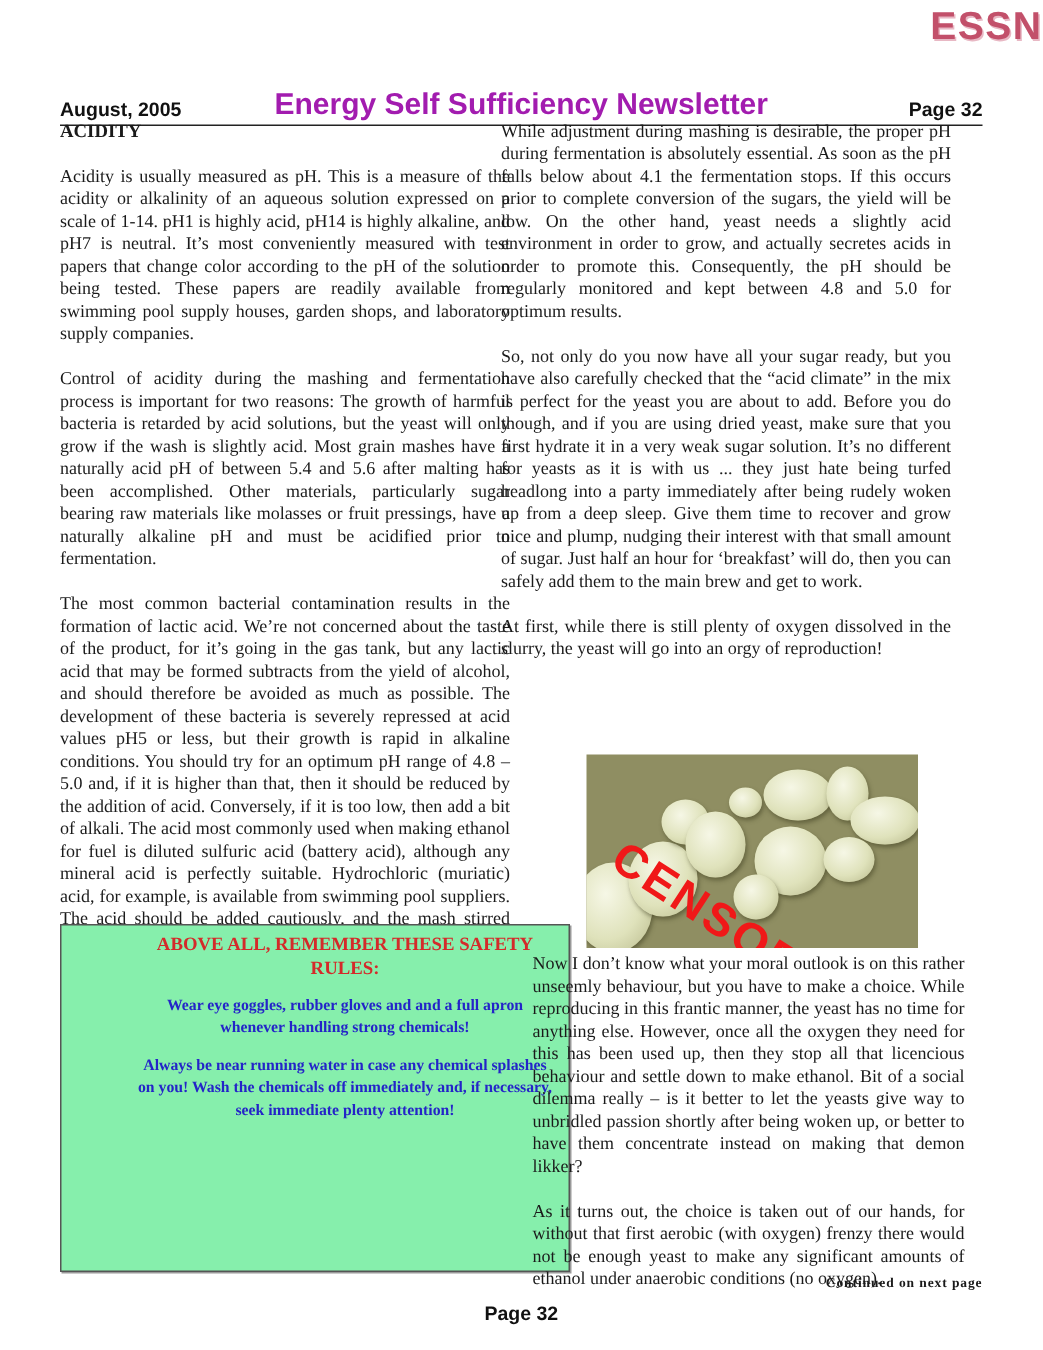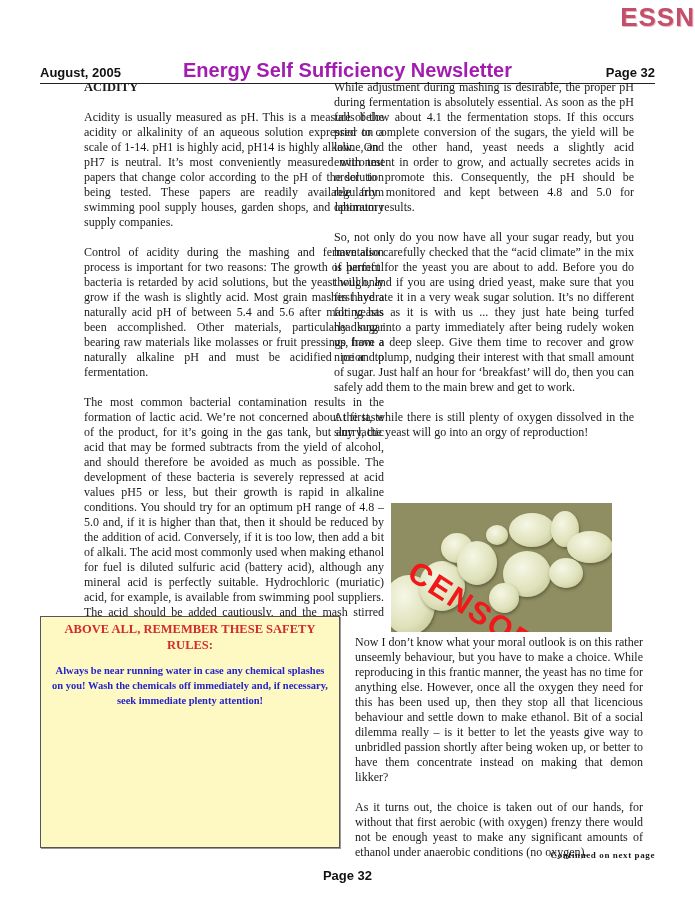--- a/index.html
+++ b/index.html
@@ -3,25 +3,25 @@
 <meta charset="utf-8">
 <style>
   html, body { margin: 0; padding: 0; background: #ffffff; }
   body { width: 695px; height: 900px; position: relative; overflow: hidden; font-family: "Liberation Serif", serif; color: #1a1a1a; }
   .brand { position: absolute; left: 0; width: 695px; top: 2px; text-align: right; font-family: Liberation Sans, sans-serif; font-weight: bold; font-size: 26px; color: #c2506a; letter-spacing: 1px; text-shadow: 1px 1px 0 #e8b8c4; }
   .masthead { position: absolute; left: 40px; width: 615px; top: 38px; height: 24px; border-bottom: 1.5px solid #222; margin-top: 21px; }
   .mh-date { position: absolute; left: 0; bottom: 3px; font-family: "Liberation Sans", sans-serif; font-weight: bold; font-size: 13px; color: #111; }
   .mh-title { position: absolute; left: 0; right: 0; bottom: 1px; text-align: center; font-family: "Liberation Sans", sans-serif; font-weight: bold; font-size: 20px; color: #a21caf; }
   .mh-page { position: absolute; right: 0; bottom: 3px; font-family: "Liberation Sans", sans-serif; font-weight: bold; font-size: 13px; color: #111; }
   .col { position: absolute; top: 80px; width: 300px; font-size: 12px; line-height: 15px; text-align: justify; }
-  .col-left { left: 40px; margin-left: 44px; }
+  .col-left { left: 40px; }
   .col-right { left: 334px; }
   .col p { margin: 0 0 15px 0; }
   .heading { font-weight: bold; font-size: 12.5px; margin: 0; }
-  .safety-box { position: absolute; left: 40px; top: 616px; width: 298px; height: 230px; background: #fef9c3; border: 1.5px solid #555; box-shadow: 1px 1px 0 #999; text-align: center; font-family: "Liberation Serif", serif; }
+  .safety-box { position: absolute; left: 40px; top: 616px; width: 298px; height: 230px; background: #86efac; border: 1.5px solid #555; box-shadow: 1px 1px 0 #999; text-align: center; font-family: "Liberation Serif", serif; padding-left: 40px; }
   .safety-title { color: #d42a2a; font-weight: bold; font-size: 12.5px; line-height: 16px; margin: 4px 20px 10px 20px; }
   .safety-rule { color: #2424c8; font-weight: bold; font-size: 10.5px; line-height: 15px; margin: 0 8px 10px 8px; }
   .yeast-figure { position: absolute; left: 391px; top: 503px; width: 221px; height: 129px; background: #8f8e62; overflow: hidden; }
   .cell { position: absolute; border-radius: 50%; background: radial-gradient(ellipse at 40% 35%, #f6f7e6 0%, #dfe2bb 55%, #b7b88a 100%); box-shadow: 1px 2px 3px rgba(60,60,30,0.5); }
   .censored { position: absolute; left: 20px; top: 48px; font-family: "Liberation Sans", sans-serif; font-weight: bold; font-size: 31px; color: #f01818; transform: rotate(33deg); transform-origin: left center; letter-spacing: 2px; }
   .caption { position: absolute; left: 2px; bottom: 6px; width: 219px; font-family: "Liberation Sans", sans-serif; font-weight: bold; font-size: 10.5px; color: #f0f028; white-space: nowrap; }
   .right-after { position: absolute; left: 355px; top: 635px; width: 300px; font-size: 12px; line-height: 15px; text-align: justify; }
   .right-after p { margin: 0 12px 15px 0; }
   .continued { position: absolute; right: 40px; top: 850px; font-weight: bold; font-size: 9px; letter-spacing: 0.6px; }
   .footer { position: absolute; left: 0; width: 695px; top: 868px; text-align: center; font-family: "Liberation Sans", sans-serif; font-weight: bold; font-size: 13px; color: #111; }
@@ -39,20 +39,21 @@
 
 <div class="col col-left">
   <p class="heading">ACIDITY</p>
   <p>Acidity is usually measured as pH.   This is a measure of the acidity or alkalinity of an aqueous solution expressed on a scale of 1-14. pH1 is highly acid, pH14 is highly alkaline, and pH7 is neutral. It’s most conveniently measured with test papers that change color according to the pH of the solution being tested. These papers are readily available from swimming pool supply houses, garden shops, and laboratory supply companies.</p>
   <p>Control of acidity during the mashing and fermentation process is important for two reasons: The growth of harmful bacteria is retarded by acid solutions, but the yeast will only grow if the wash is slightly acid. Most grain mashes have a naturally acid pH of between 5.4 and 5.6 after malting has been accomplished. Other materials, particularly sugar bearing raw materials like molasses or fruit pressings, have a naturally alkaline pH and must be acidified prior to fermentation.</p>
   <p>The most common bacterial contamination results in the formation of lactic acid. We’re not concerned about the taste of the product, for it’s going in the gas tank, but any lactic acid that may be formed subtracts from the yield of alcohol, and should therefore be avoided as much as possible. The development of these bacteria is severely repressed at acid values pH5 or less, but their growth is rapid in alkaline conditions. You should try for an optimum pH range of 4.8 – 5.0 and, if it is higher than that, then it should be reduced by the addition of acid.  Conversely, if it is too low, then add a bit of alkali.  The acid most commonly used when making ethanol for fuel is diluted sulfuric acid (battery acid), although any mineral acid is perfectly suitable. Hydrochloric (muriatic) acid, for example, is available from swimming pool suppliers. The acid should be added cautiously, and the mash stirred while you are doing that.</p>
 </div>
 
 <div class="safety-box">
   <div class="safety-title">ABOVE ALL, REMEMBER THESE SAFETY RULES:</div>
+  <div class="safety-rule">Wear eye goggles, rubber gloves and and a full apron whenever handling strong chemicals!</div>
   <div class="safety-rule">Always be near running water in case any chemical splashes on you!  Wash the chemicals off immediately and, if necessary, seek immediate plenty attention!</div>
 </div>
 
 <div class="col col-right">
   <p>While adjustment during mashing is desirable, the proper pH during fermentation is absolutely essential. As soon as the pH falls below about 4.1 the fermentation stops. If this occurs prior to complete conversion of the sugars, the yield will be low. On the other hand, yeast needs a slightly acid environment in order to grow, and actually secretes acids in order to promote this. Consequently, the pH should be regularly monitored and kept between 4.8 and 5.0 for optimum results.</p>
   <p>So, not only do you now have all your sugar ready, but you have also carefully checked that the “acid climate” in the mix is perfect for the yeast you are about to add.  Before you do though, and if you are using dried yeast, make sure that you first hydrate it in a very weak sugar solution.  It’s no different for yeasts as it is with us ... they just hate being turfed headlong into a party immediately after being rudely woken up from a deep sleep.  Give them time to recover and grow nice and plump, nudging their interest with that small amount of sugar.  Just half an hour for ‘breakfast’ will do, then you can safely add them to the main brew and get to work.</p>
   <p>At first, while there is still plenty of oxygen dissolved in the slurry, the yeast will go into an orgy of reproduction!</p>
 </div>
 
 <div class="yeast-figure">

